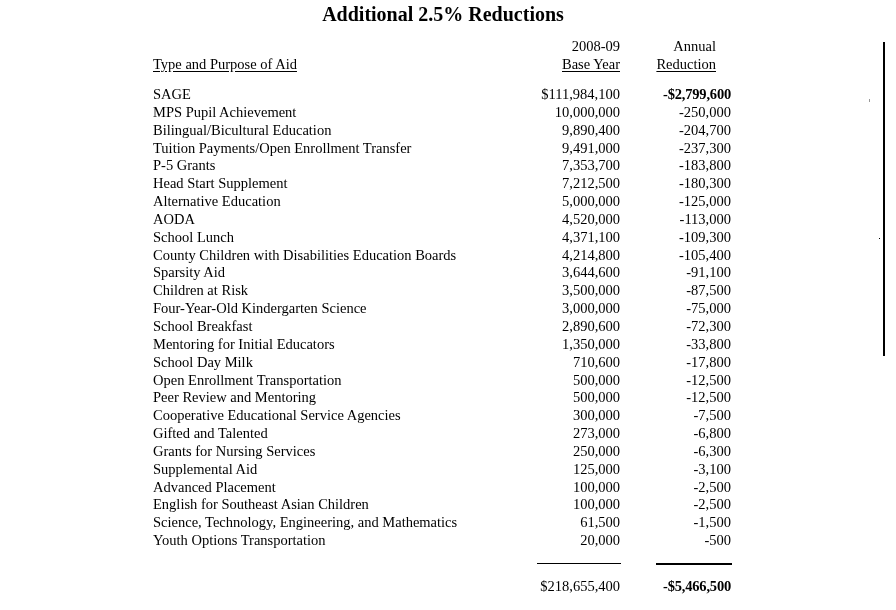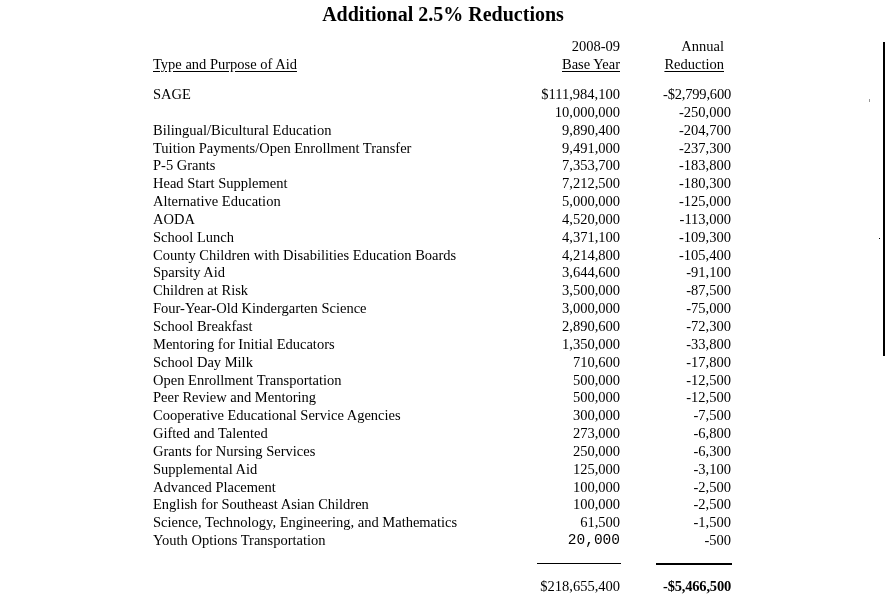--- a/index.html
+++ b/index.html
@@ -28,21 +28,21 @@
     .hdr {
       position: absolute;
       font-size: 14.5px;
       line-height: 18px;
       white-space: nowrap;
     }
     .hdr.right { text-align: right; }
     .u { text-decoration: underline; text-underline-offset: 2px; }
     #hdr-type { left: 153px; top: 55px; }
     #hdr-base { right: 276px; top: 37px; }
-    #hdr-red  { right: 172px; top: 37px; }
+    #hdr-red  { right: 180px; top: 37px; }
 
     .rows {
       position: absolute;
       left: 0;
       top: 86px;
       width: 896px;
     }
     .row {
       position: relative;
       height: 17.85px;
@@ -57,21 +57,21 @@
     .row .base {
       position: absolute;
       right: 276px;
       text-align: center;
     }
     .row .red {
       position: absolute;
       right: 165px;
       text-align: right;
     }
-    .row.first .red { font-weight: normal; letter-spacing: -0.2px; }
+    .row.first .red { font-weight: bold; letter-spacing: -0.2px; }
 
     .rule-base {
       position: absolute;
       left: 537px;
       width: 84px;
       top: 563px;
       height: 1px;
       background: #000;
     }
     .rule-red {
@@ -128,20 +128,21 @@
   <div class="u">Reduction</div>
 </div>
 
 <div class="rows" id="rows">
     <div class="row first">
       <span class="name">SAGE</span>
       <span class="base">$111,984,100</span>
       <span class="red">-$2,799,600</span>
     </div>
     <div class="row">
+      <span class="name">MPS Pupil Achievement</span>
       <span class="base">10,000,000</span>
       <span class="red">-250,000</span>
     </div>
     <div class="row">
       <span class="name">Bilingual/Bicultural Education</span>
       <span class="base">9,890,400</span>
       <span class="red">-204,700</span>
     </div>
     <div class="row">
       <span class="name">Tuition Payments/Open Enrollment Transfer</span>
@@ -248,21 +249,21 @@
       <span class="base">100,000</span>
       <span class="red">-2,500</span>
     </div>
     <div class="row">
       <span class="name">Science, Technology, Engineering, and Mathematics</span>
       <span class="base">61,500</span>
       <span class="red">-1,500</span>
     </div>
     <div class="row">
       <span class="name">Youth Options Transportation</span>
-      <span class="base" style="text-decoration: none; font-family: Liberation Mono, monospace;">20,000</span>
+      <span class="base" style="text-decoration: none;">20,000</span>
       <span class="red">-500</span>
     </div>
   </div>
 
 <div class="rule-base"></div>
 <div class="rule-red"></div>
 
 <div class="total">
   <span class="name">Total</span>
   <span class="base">$218,655,400</span>

